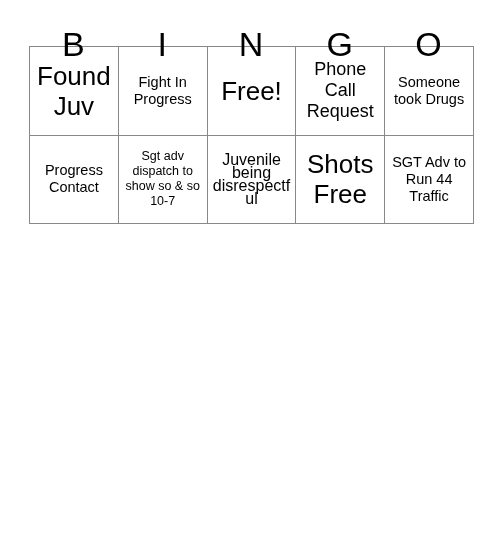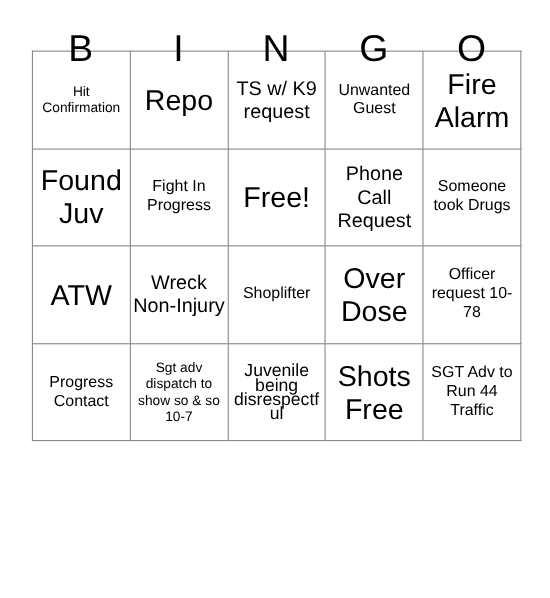--- a/index.html
+++ b/index.html
@@ -72,39 +72,25 @@
     <div class="header-letter">B</div>
     <div class="header-letter">I</div>
     <div class="header-letter">N</div>
     <div class="header-letter">G</div>
     <div class="header-letter">O</div>
   </div>
 
   <table id="grid">
     <tbody>
       <tr>
-        <td class="fs-s">Hit Confirmation</td>
-        <td class="fs-xxl">Repo</td>
-        <td class="fs-l">TS w/ K9 request</td>
-        <td class="fs-m">Unwanted Guest</td>
-        <td class="fs-xxl">Fire Alarm</td>
-      </tr>
-      <tr>
         <td class="fs-xxl">Found Juv</td>
         <td class="fs-m">Fight In Progress</td>
         <td class="fs-xxl">Free!</td>
         <td class="fs-l">Phone Call Request</td>
         <td class="fs-m">Someone took Drugs</td>
-      </tr>
-      <tr>
-        <td class="fs-xxl">ATW</td>
-        <td class="fs-l">Wreck Non-Injury</td>
-        <td class="fs-m">Shoplifter</td>
-        <td class="fs-xxl">Over Dose</td>
-        <td class="fs-m">Officer request 10-78</td>
       </tr>
       <tr>
         <td class="fs-m">Progress Contact</td>
         <td class="fs-s">Sgt adv dispatch to show so &amp; so 10-7</td>
         <td class="fs-xs">Juvenile being disrespectful</td>
         <td class="fs-xxl">Shots Free</td>
         <td class="fs-m">SGT Adv to Run 44 Traffic</td>
       </tr>
     </tbody>
   </table>

